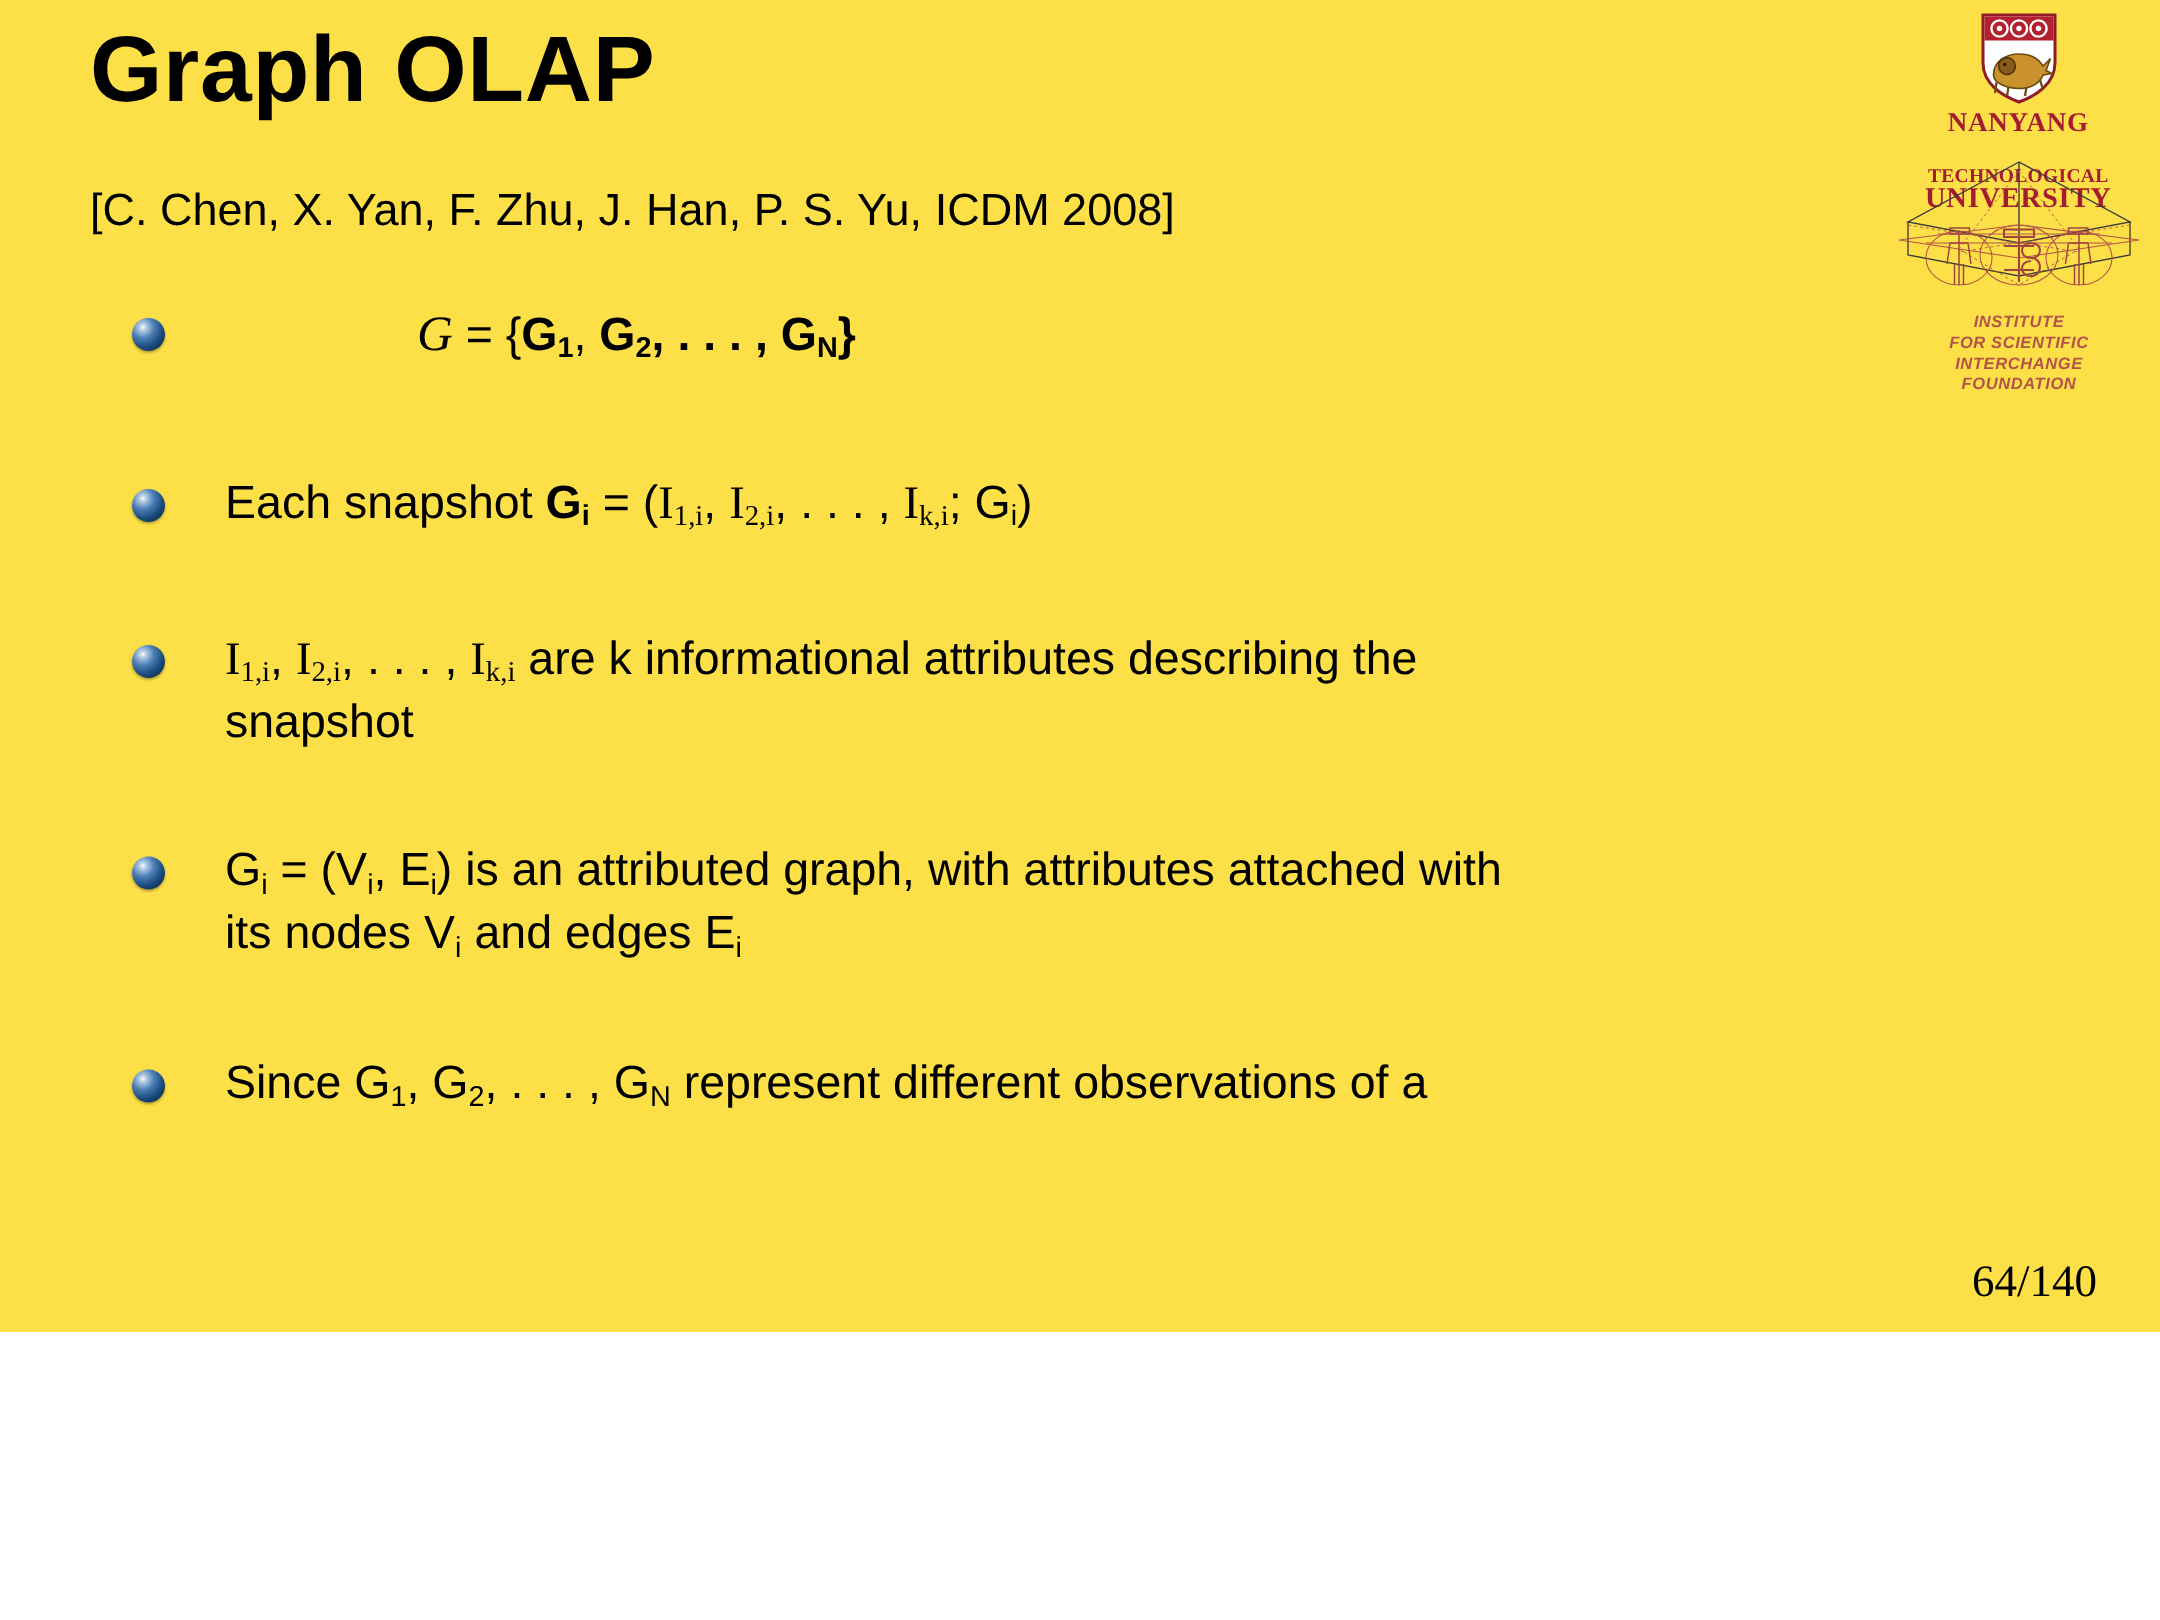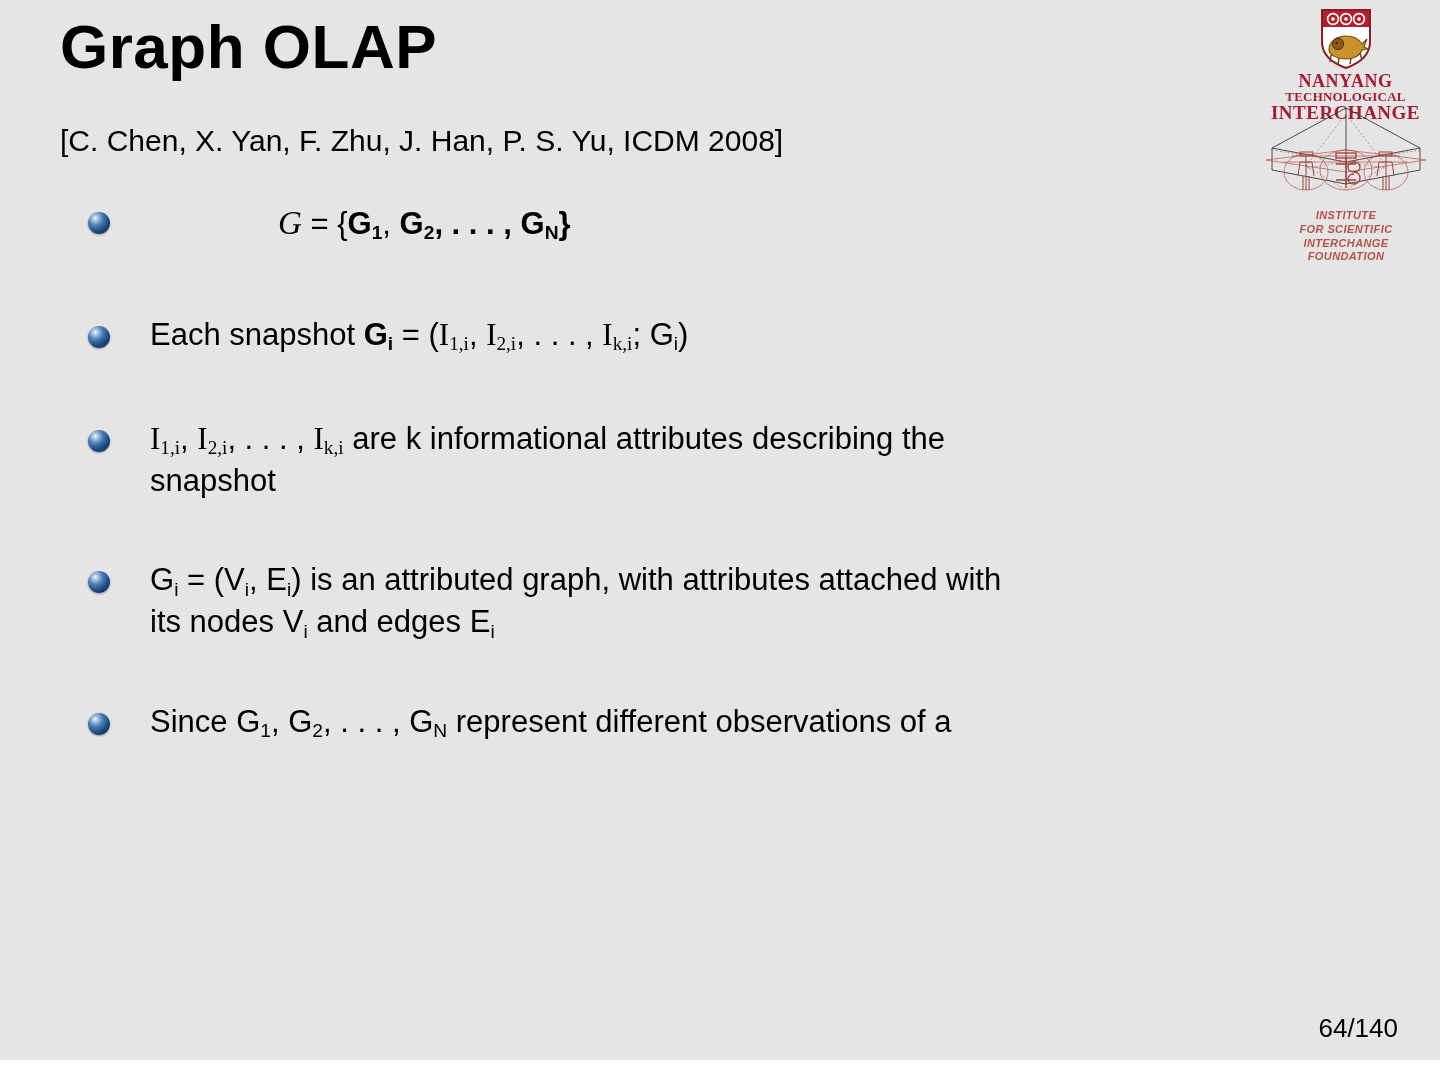--- a/index.html
+++ b/index.html
@@ -3,22 +3,22 @@
 <meta charset="utf-8">
 <style>
   html, body {
     margin: 0;
     padding: 0;
     background: #ffffff;
   }
   .slide {
     position: relative;
     width: 1440px;
-    height: 1060px;
-    background: #e5e5e5;
+    height: 888px;
+    background: #fde047;
     font-family: "Liberation Sans", sans-serif;
     color: #000000;
     overflow: hidden;
   }
 
   
   .title {
     position: absolute;
     left: 60px;
     top: 14px;
@@ -124,21 +124,21 @@
     display: block;
   }
   .ntu-name {
     margin-top: 2px;
     color: #a51c30;
     font-family: "Liberation Serif", serif;
     font-weight: bold;
     line-height: 1.0;
   }
   .ntu-l1 { font-size: 18px; letter-spacing: 0.5px; }
-  .ntu-l2 { font-size: 13px; letter-spacing: 0.2px; }
+  .ntu-l2 { font-size: 13px; letter-spacing: 0.2px; margin-top: 20px; }
   .ntu-l3 { font-size: 19px; letter-spacing: 0.5px; }
 
   .logo-isi {
     position: absolute;
     left: 1256px;
     top: 104px;
     width: 180px;
     text-align: center;
     font-style: italic;
   }
@@ -151,22 +151,23 @@
     letter-spacing: 0.4px;
     line-height: 1.25;
     margin-top: 1px;
   }
 
   
   .page-number {
     position: absolute;
     right: 42px;
     bottom: 16px;
-    font-size: 26px;
+    font-size: 30px;
     color: #000000;
+    font-family: Liberation Serif, serif;
   }
 </style>
 </head>
 <body>
 
 <div class="slide">
 
   <div class="title">Graph OLAP</div>
   <div class="citation">[C. Chen, X. Yan, F. Zhu, J. Han, P. S. Yu, ICDM 2008]</div>
 
@@ -222,21 +223,21 @@
       <circle cx="40" cy="11" r="5.4" fill="none" stroke="#ffffff" stroke-width="1.6"></circle>
       <circle cx="40" cy="11" r="1.8" fill="#ffffff"></circle>
       <path d="M10 42 C10 33 18 28 27 28 C34 28 40 31 43 36 L48 31 L45 39 L49 41 L43 42 C41 48 34 51 27 51 C18 51 10 47 10 42 Z" fill="#c9922c" stroke="#6b4a12" stroke-width="1.1"></path>
       <circle cx="19" cy="36" r="5.6" fill="#8a5a18" stroke="#4a2f0a" stroke-width="1"></circle>
       <circle cx="17.5" cy="35" r="1.1" fill="#241403"></circle>
       <path d="M12 47 L11 54 M20 50 L19 56 M32 50 L31 56 M41 45 L43 52" stroke="#6b4a12" stroke-width="1.5" fill="none"></path>
     </svg>
     <div class="ntu-name">
       <div class="ntu-l1">NANYANG</div>
       <div class="ntu-l2">TECHNOLOGICAL</div>
-      <div class="ntu-l3">INTERCHANGE</div>
+      <div class="ntu-l3">UNIVERSITY</div>
     </div>
   </div>
 
   <div class="logo-isi">
     <svg class="isi-art" width="168" height="104" viewBox="0 0 168 104">
       <g fill="none" stroke="#3a3a3a" stroke-width="0.9">
         <path d="M84 4 L10 44 L84 58 L158 44 Z"></path>
         <path d="M10 44 L10 66 L84 80 L84 58"></path>
         <path d="M158 44 L158 66 L84 80"></path>
         <path d="M84 4 L84 58"></path>

